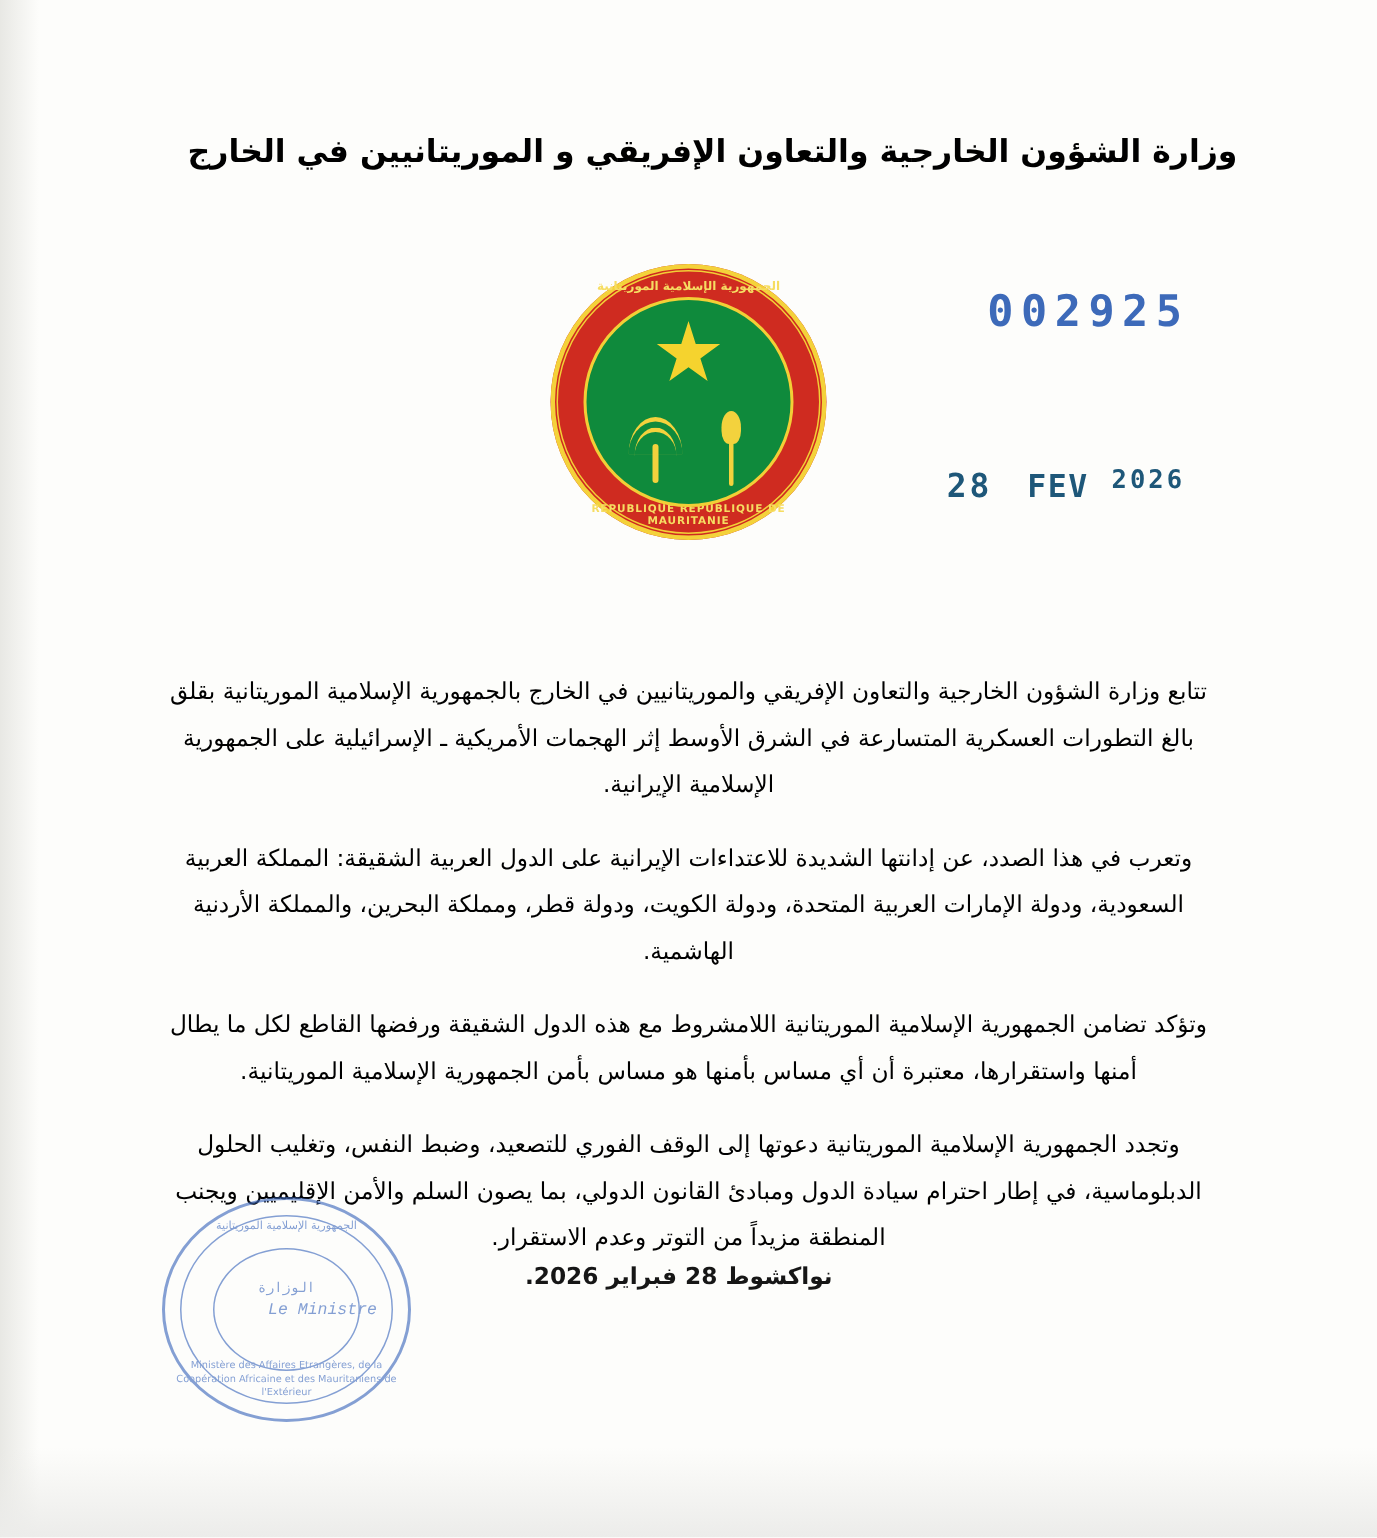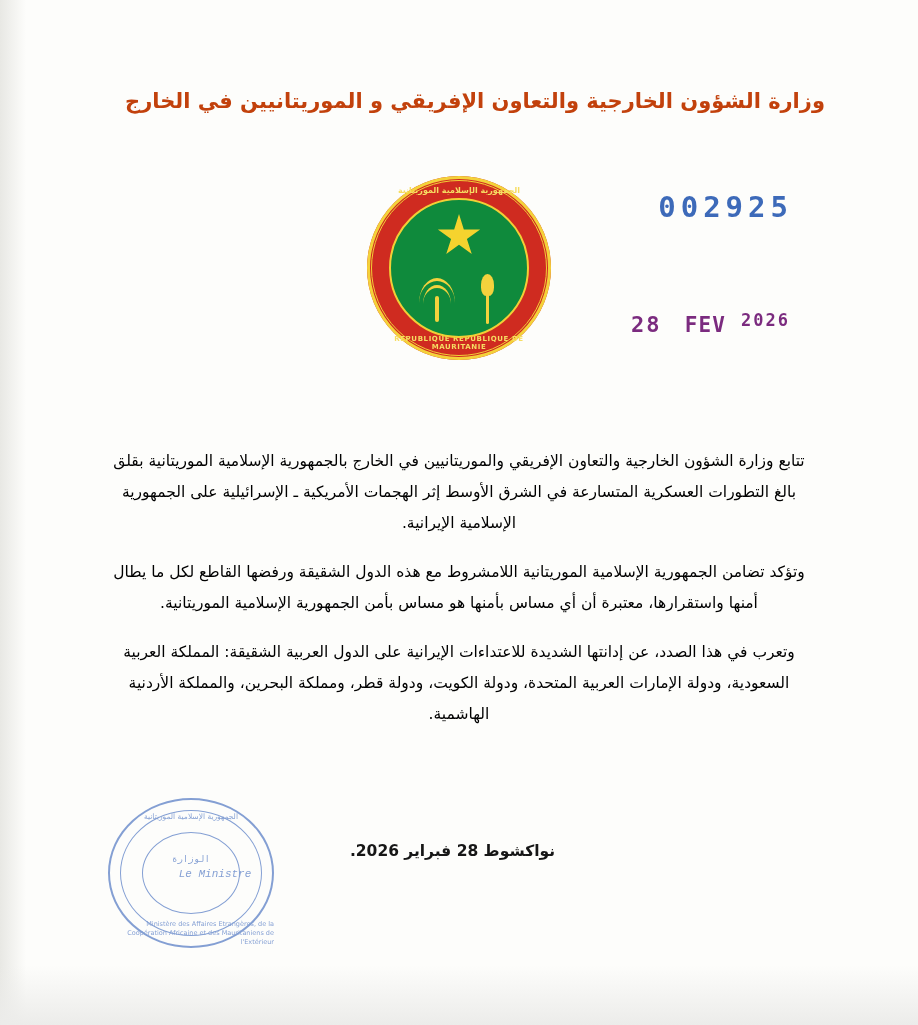--- a/index.html
+++ b/index.html
@@ -38,21 +38,21 @@
 
   .header-title {
     position: absolute;
     top: 86px;
     left: 0;
     right: 0;
     text-align: center;
     font-family: "DejaVu Sans", sans-serif;
     font-size: 21px;
     font-weight: bold;
-    color: #c2410c;
+    color: #000000;
     letter-spacing: 0px;
     line-height: 1.5;
     direction: rtl;
     padding-left: 32px;
   }
 
   
   .emblem-wrap {
     position: absolute;
     top: 176px;
@@ -178,21 +178,21 @@
     letter-spacing: 5px;
     font-weight: bold;
     direction: ltr;
     opacity: 0.93;
   }
 
   .stamp-date {
     position: absolute;
     top: 312px;
     right: 128px;
-    color: #701a75;
+    color: #0c4a6e;
     font-family: "DejaVu Sans Mono", monospace;
     font-size: 22px;
     letter-spacing: 2px;
     font-weight: bold;
     direction: ltr;
     opacity: 0.92;
     text-align: right;
   }
   .stamp-date .mon { font-size: 21px; letter-spacing: 1px; }
   .stamp-date .yr { font-size: 17px; position: relative; top: -6px; }
@@ -271,22 +271,22 @@
   .seal .seal-arc-top {
     position: absolute;
     top: 14px; left: 0; right: 0;
     text-align: center;
     color: #3b67bc;
     font-size: 7.5px;
     direction: rtl;
   }
   .seal .seal-arc-bottom {
     position: absolute;
-    bottom: 1px; left: 0; right: 0;
-    text-align: right;
+    bottom: 15px; left: 0; right: 0;
+    text-align: center;
     color: #3b67bc;
     font-size: 6.5px;
     direction: ltr;
     line-height: 1.4;
   }
 </style>
 </head>
 <body>
 
 <div class="page">
@@ -321,22 +321,23 @@
   </div>
 
   <div class="stamp-date">
     <span class="dd">28</span>
     <span class="mon">FEV</span>
     <span class="yr">2026</span>
   </div>
 
   <div class="body-text">
     <p class="para">تتابع وزارة الشؤون الخارجية والتعاون الإفريقي والموريتانيين في الخارج بالجمهورية الإسلامية الموريتانية بقلق بالغ التطورات العسكرية المتسارعة في الشرق الأوسط إثر الهجمات الأمريكية ـ الإسرائيلية على الجمهورية الإسلامية الإيرانية.</p>
+    <p class="para">وتعرب في هذا الصدد، عن إدانتها الشديدة للاعتداءات الإيرانية على الدول العربية الشقيقة: المملكة العربية السعودية، ودولة الإمارات العربية المتحدة، ودولة الكويت، ودولة قطر، ومملكة البحرين، والمملكة الأردنية الهاشمية.</p>
     <p class="para">وتؤكد تضامن الجمهورية الإسلامية الموريتانية اللامشروط مع هذه الدول الشقيقة ورفضها القاطع لكل ما يطال أمنها واستقرارها، معتبرة أن أي مساس بأمنها هو مساس بأمن الجمهورية الإسلامية الموريتانية.</p>
-    <p class="para">وتعرب في هذا الصدد، عن إدانتها الشديدة للاعتداءات الإيرانية على الدول العربية الشقيقة: المملكة العربية السعودية، ودولة الإمارات العربية المتحدة، ودولة الكويت، ودولة قطر، ومملكة البحرين، والمملكة الأردنية الهاشمية.</p>
+    <p class="para">وتجدد الجمهورية الإسلامية الموريتانية دعوتها إلى الوقف الفوري للتصعيد، وضبط النفس، وتغليب الحلول الدبلوماسية، في إطار احترام سيادة الدول ومبادئ القانون الدولي، بما يصون السلم والأمن الإقليميين ويجنب المنطقة مزيداً من التوتر وعدم الاستقرار.</p>
   </div>
 
   <div class="signature-line">نواكشوط 28 فبراير 2026.</div>
 
   <div class="seal">
     <div class="circ"></div>
     <div class="circ2"></div>
     <div class="circ3"></div>
     <div class="seal-arc-top">الجمهورية الإسلامية الموريتانية</div>
     <div class="seal-txt t1">الوزارة</div>

